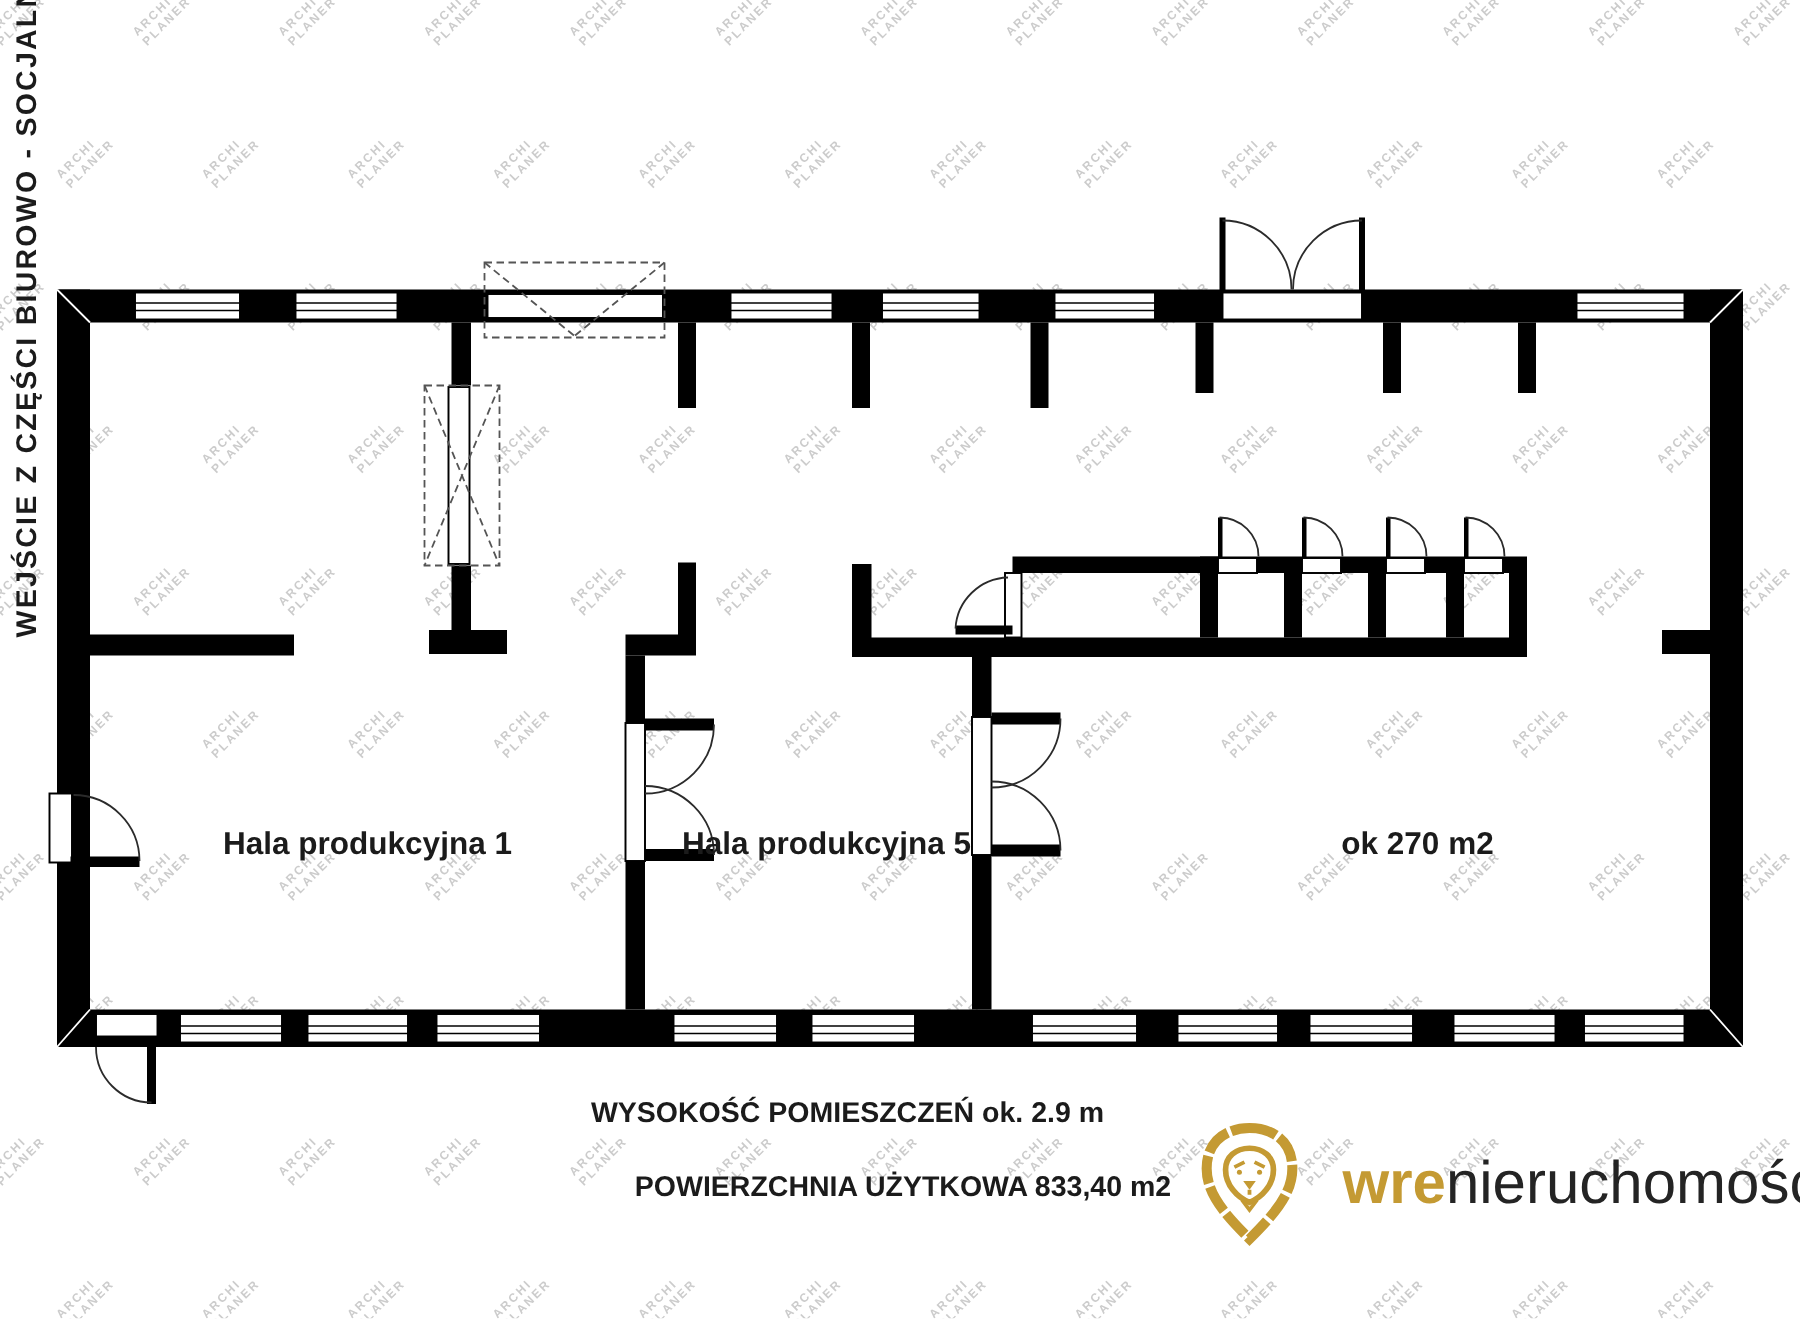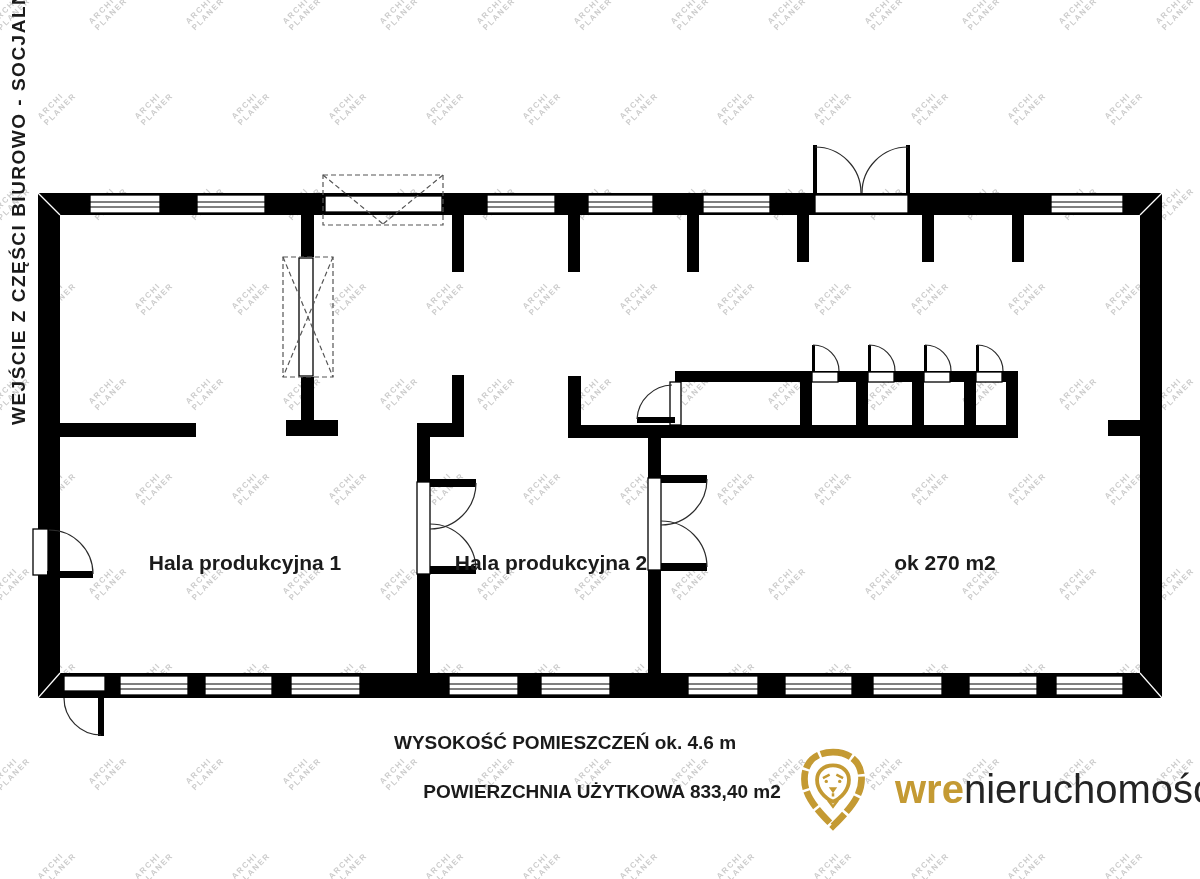--- a/index.html
+++ b/index.html
@@ -751,27 +751,27 @@
 
 
   <div class="entrance">
     <div>WEJŚCIE Z CZĘŚCI BIUROWO - SOCJALNEJ</div>
   </div>
 
   <div class="hall-label" style="left:245px;top:563px;">
     <div>Hala produkcyjna 1</div>
   </div>
   <div class="hall-label" style="left:551px;top:563px;">
-    <div>Hala produkcyjna 2</div>
+    <div>Hala produkcyjna 5</div>
   </div>
   <div class="hall-label" style="left:945px;top:563px;">
     <div>ok 270 m2</div>
   </div>
 
-  <div class="note" style="left:565px;top:732px;">WYSOKOŚĆ POMIESZCZEŃ  ok. 4.6 m</div>
+  <div class="note" style="left:565px;top:732px;">WYSOKOŚĆ POMIESZCZEŃ  ok. 2.9 m</div>
   <div class="note" style="left:565px;top:781px;margin-left:37px;">POWIERZCHNIA UŻYTKOWA 833,40 m2</div>
 
   <div class="logo">
     <svg width="84" height="90" viewBox="0 0 100 100">
       <path d="M50,6 C68,6 84,16 84,38 C84,58 70,74 50,94 C30,74 16,58 16,38 C16,16 32,6 50,6 Z" fill="none" stroke="#C49A33" stroke-width="8" stroke-dasharray="22 3"></path>
       <path d="M50,22 C61,22 69,29 69,39 C69,51 60,61 50,65 C40,61 31,51 31,39 C31,29 39,22 50,22 Z" fill="none" stroke="#C49A33" stroke-width="4.5"></path>
       <path d="M38,37 L46,33 M62,37 L54,33" stroke="#C49A33" stroke-width="3" fill="none"></path>
       <circle cx="42" cy="41" r="2" fill="#C49A33"></circle>
       <circle cx="58" cy="41" r="2" fill="#C49A33"></circle>
       <path d="M45,48 L55,48 L50,55 Z" fill="#C49A33"></path>

